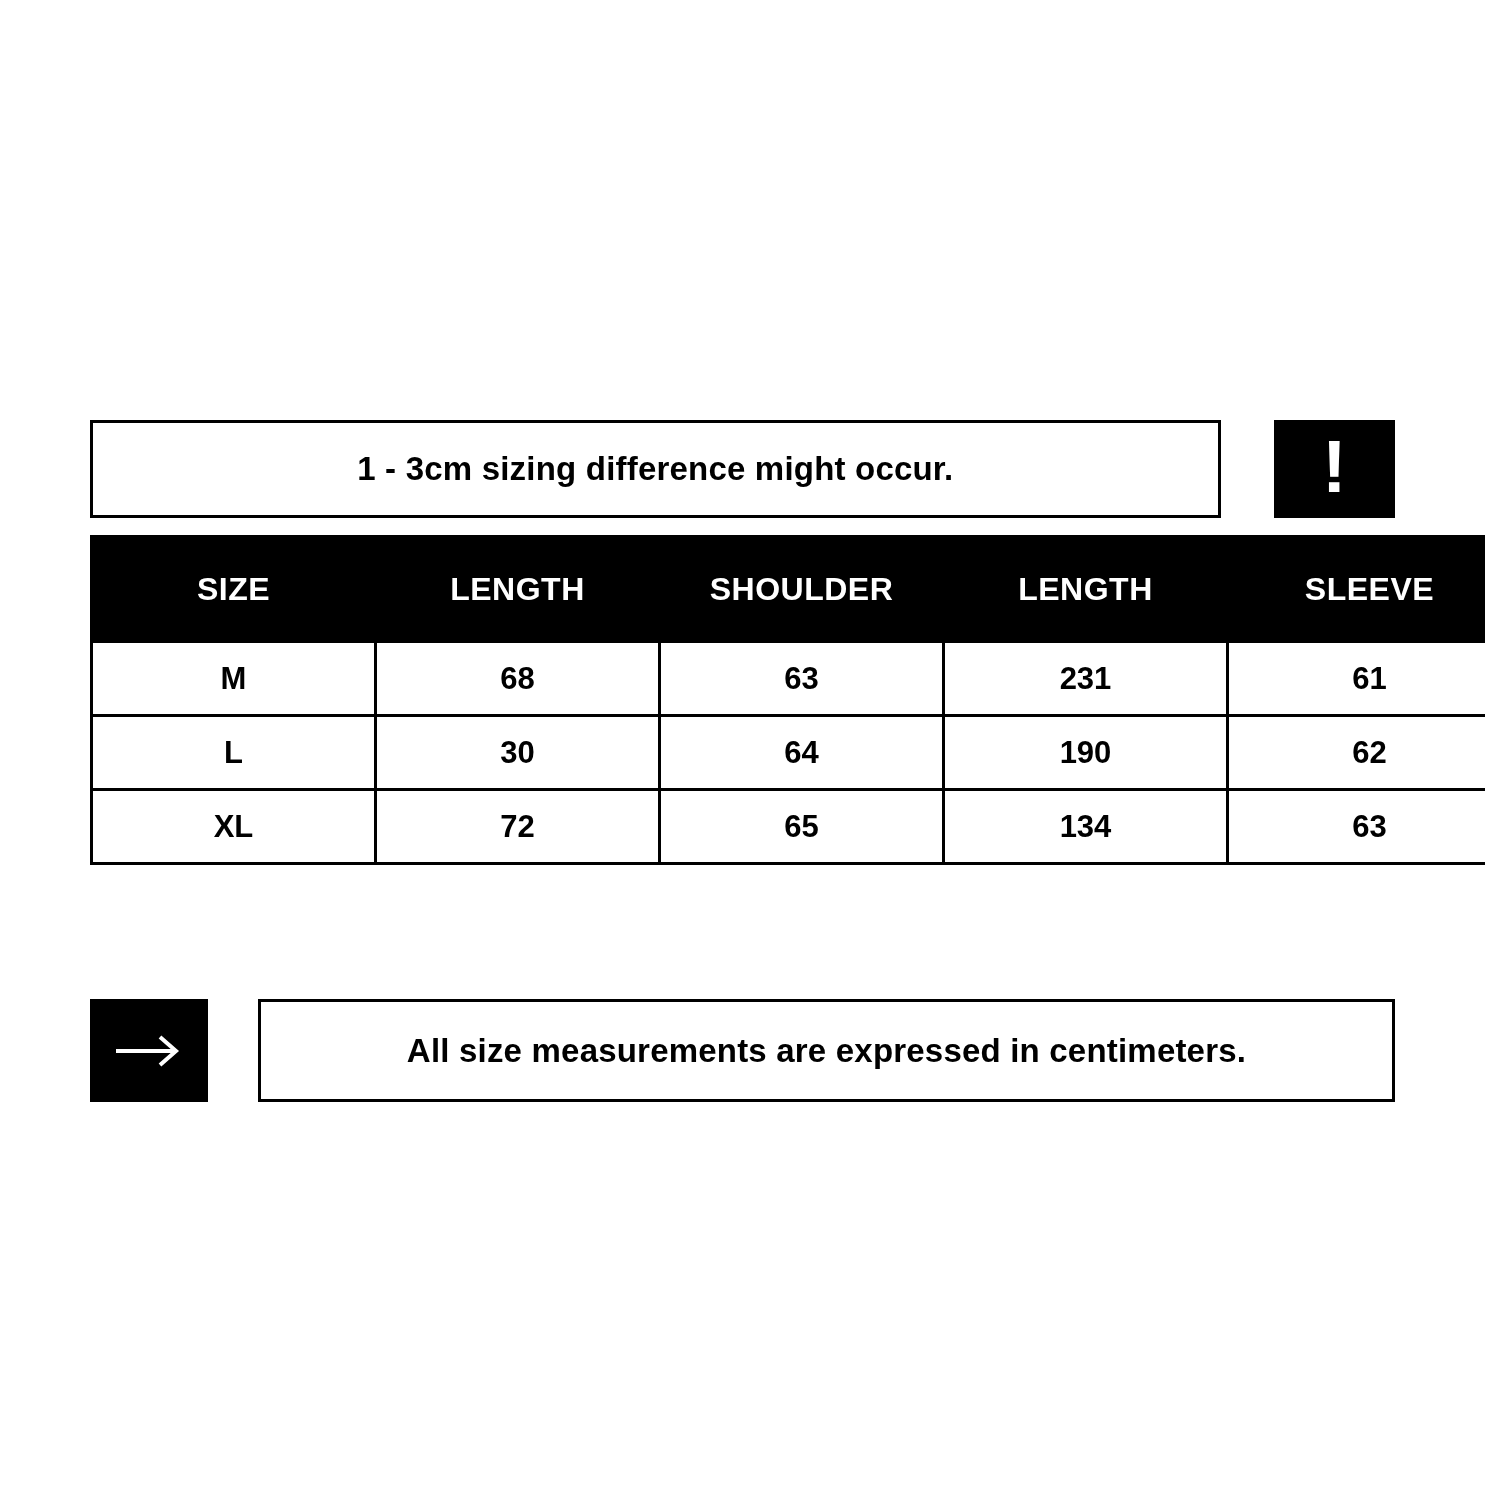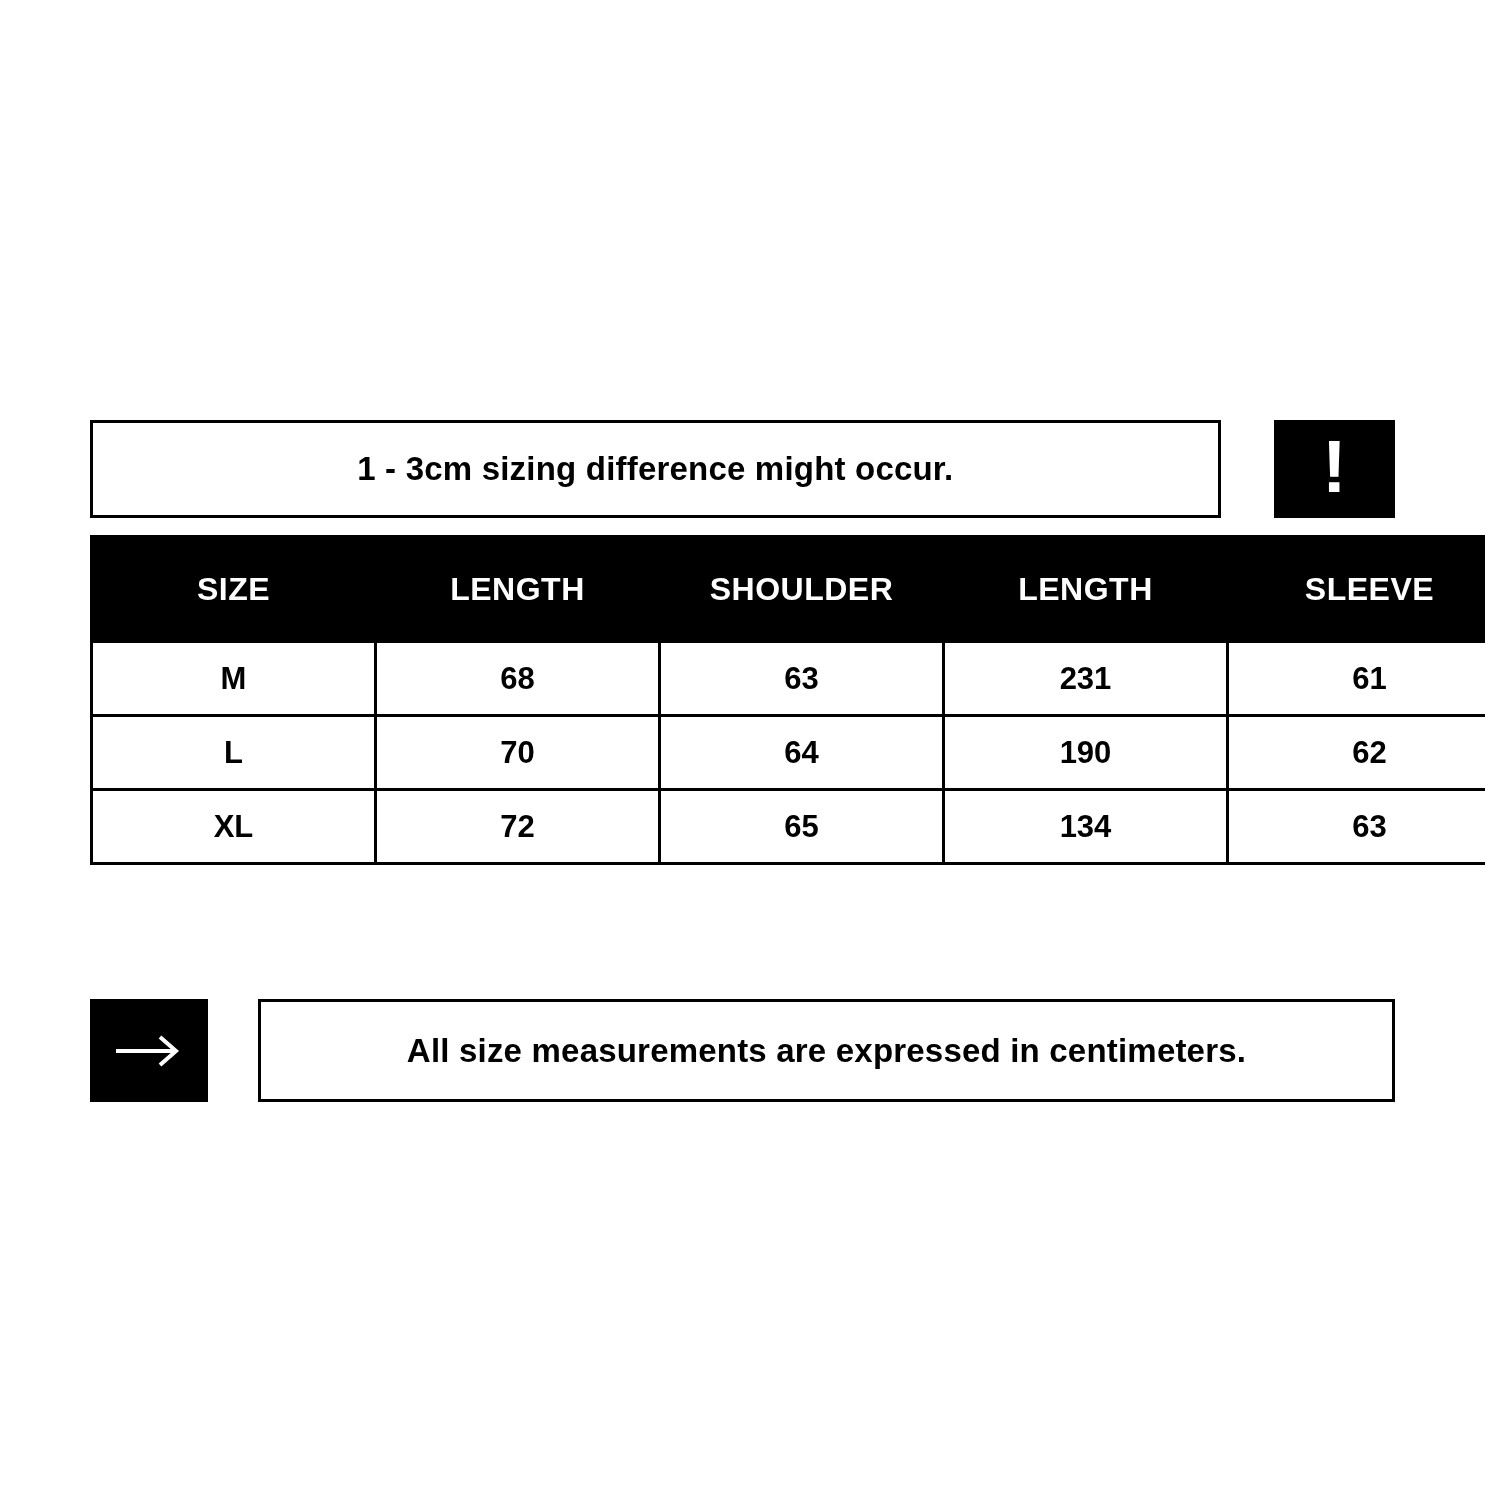--- a/index.html
+++ b/index.html
@@ -167,21 +167,21 @@
     <tbody>
       <tr>
         <td class="size-cell">M</td>
         <td>68</td>
         <td>63</td>
         <td>231</td>
         <td>61</td>
       </tr>
       <tr>
         <td class="size-cell">L</td>
-        <td>70</td>
+        <td>30</td>
         <td>64</td>
         <td>190</td>
         <td>62</td>
       </tr>
       <tr>
         <td class="size-cell">XL</td>
         <td>72</td>
         <td>65</td>
         <td>134</td>
         <td>63</td>

